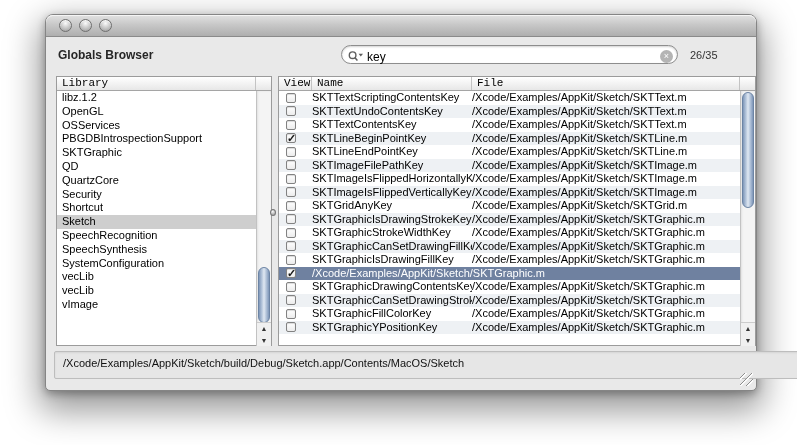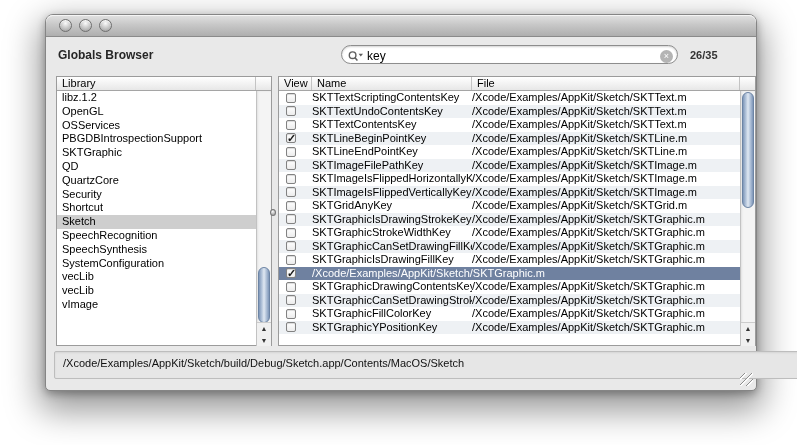--- a/index.html
+++ b/index.html
@@ -17,36 +17,36 @@
               box-shadow:inset 0 1px 0 rgba(255,255,255,0.65); }
   .lights { position:absolute; left:13px; top:4px; display:flex; gap:7px; }
   .light { width:13px; height:13px; border-radius:50%;
            background:radial-gradient(circle at 50% 30%, #fbfbfb 0%, #d2d2d2 40%, #989898 100%);
            border:1px solid #6f6f6f; box-shadow:inset 0 1px 1px rgba(255,255,255,.8); }
 
   .win-title { position:absolute; left:12px; top:33px; font-size:12px; font-weight:bold; color:#262626; }
 
   .searchbox { position:absolute; left:295px; top:30px; width:337px; height:19px;
                background:#ffffff; border:1px solid #8d8d8d; border-radius:10px;
-               display:flex; align-items:flex-end; padding:4px 4px 0 5px;
+               display:flex; align-items:center; padding:4px 4px 0 5px;
                box-shadow:inset 0 1px 2px rgba(0,0,0,0.18); }
   .searchbox input { flex:1; border:none; outline:none; font-family:"Liberation Sans",sans-serif;
                      font-size:12px; color:#000; background:transparent; padding-left:3px; }
   .clearbtn { width:13px; height:13px; border-radius:50%; background:#b4b4b4; color:#fff;
               font-size:9px; line-height:13px; text-align:center; flex:none; }
-  .counter { position:absolute; left:644px; top:34px; font-size:11px; font-weight:bold; color:#333; }
+  .counter { position:absolute; left:644px; top:34px; font-size:11px; font-weight:normal; color:#333; }
 
   .box { position:absolute; top:61px; height:270px; background:#ffffff; border:1px solid #9b9b9b; }
   .box.sidebar { left:10px; width:216px; }
   .box.gtable  { left:232px; width:478px; }
 
   .hdr { display:flex; height:14px; border-bottom:1px solid #a5a5a5;
          background:linear-gradient(180deg,#ffffff,#e7e7e7); font-size:11px; color:#000; }
   .hcell { padding:0 0 0 5px; line-height:13px; border-right:1px solid #c3c3c3;
-           white-space:nowrap; overflow:hidden; }
+           white-space:nowrap; overflow:hidden;font-family:Liberation Mono, monospace; }
 
   .listarea { position:relative; height:255px; overflow:hidden; }
   .rows { position:absolute; left:0; top:0; right:15px; bottom:0; overflow:hidden; }
 
   .lrow { height:13.8px; line-height:13.8px; font-size:11px; color:#000;
           padding-left:5px; white-space:nowrap; overflow:hidden; }
   .lrow.sel { background:#cecece; }
 
   .trow { display:flex; height:13.5px; line-height:13.5px; font-size:11px; color:#000;
           white-space:nowrap; overflow:hidden; }

